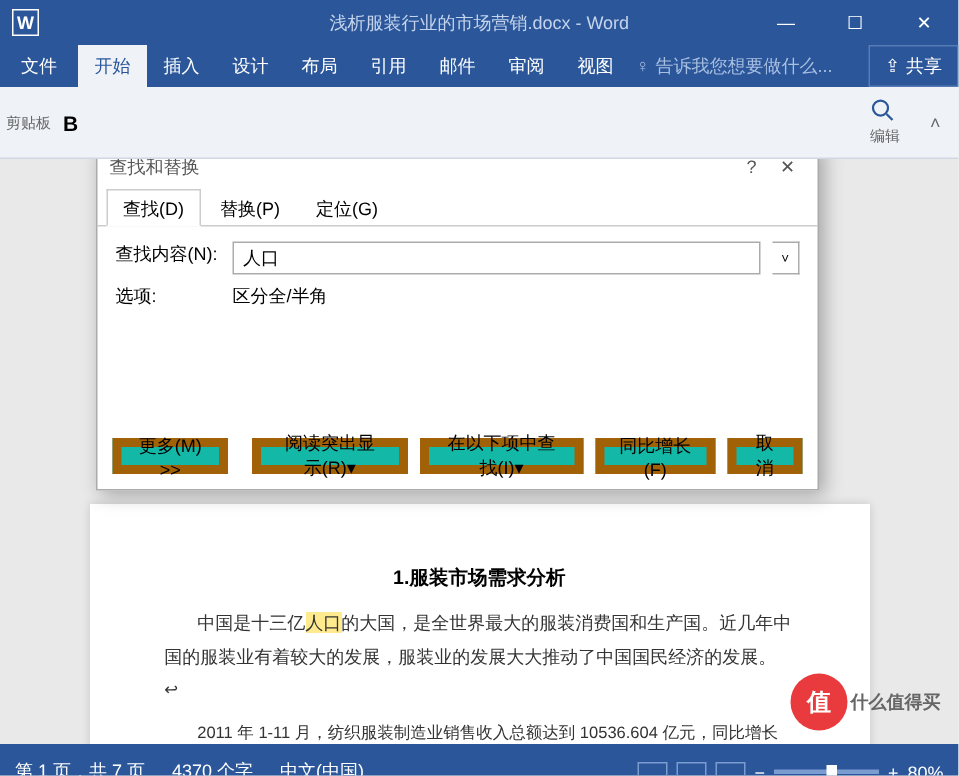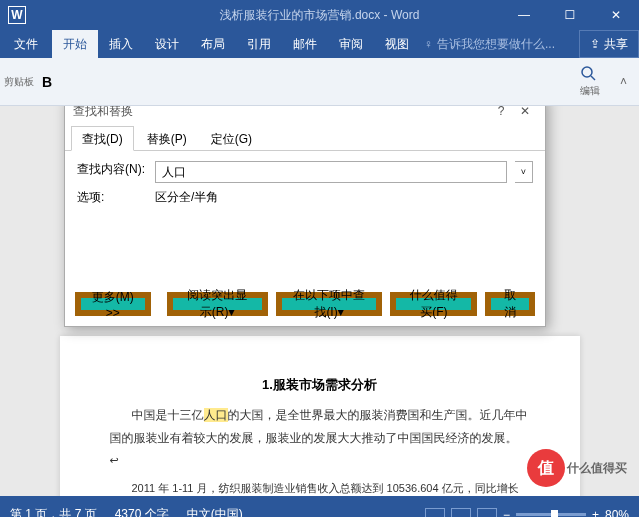--- a/index.html
+++ b/index.html
@@ -122,21 +122,21 @@
         <span class="form-label">选项:</span>
         <span>区分全/半角</span>
       </div>
       <div style="height:60px"></div>
     </div>
     <div class="dlg-footer">
       <button class="dlg-btn">更多(M) &gt;&gt;</button>
       <div class="spacer"></div>
       <button class="dlg-btn">阅读突出显示(R)▾</button>
       <button class="dlg-btn">在以下项中查找(I)▾</button>
-      <button class="dlg-btn">什么值得买(F)</button>
+      <button class="dlg-btn">同比增长(F)</button>
       <button class="dlg-btn">取消</button>
     </div>
   </div>
 
   <div style="height:220px"></div>
   <div class="page">
     <div class="doc-heading">1.服装市场需求分析</div>
     <p class="doc-text">
       <span>中国是十三亿</span><span class="hl">人口</span><span>的大国，是全世界最大的服装消费国和生产国。近几年中国的服装业有着较大的发展，服装业的发展大大推动了中国国民经济的发展。</span> ↩
     </p>

